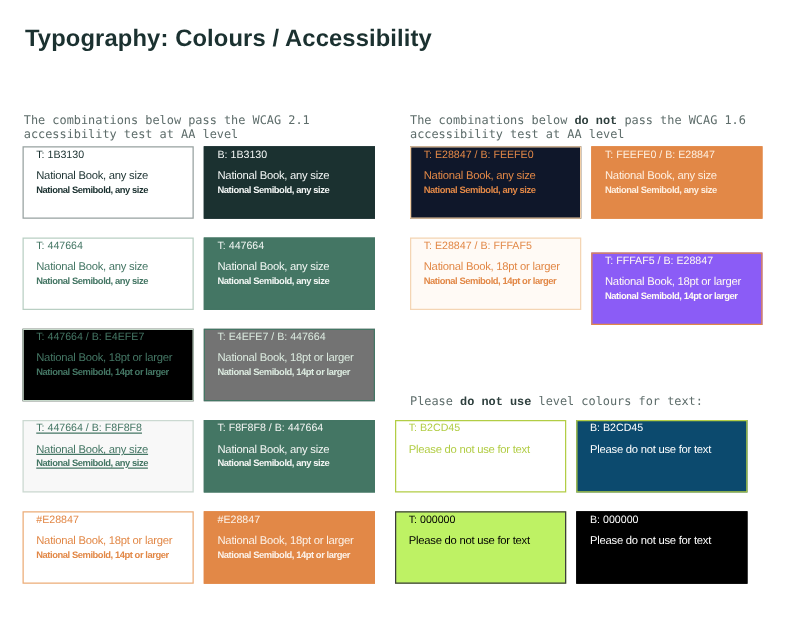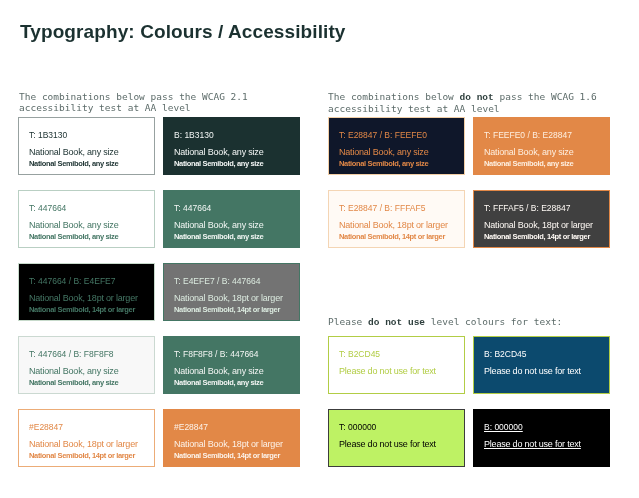--- a/index.html
+++ b/index.html
@@ -19,24 +19,24 @@
   .intro .b{font-weight:bold;color:#2E3F3D;font-family:Liberation Mono, monospace;}
   #intro-pass{left:19px;top:81px;width:262px;}
   #intro-fail{left:328px;top:81px;width:290px;}
   #intro-notext{left:328px;top:306px;width:290px;}
   .cards{
     position:absolute;display:grid;
     grid-template-columns:137px 137px;gap:15px 8px;
   }
   #cards-pass{left:18px;top:117px;}
   #cards-fail{left:328px;top:117px;}
-  #cards-notext{left:328px;top:336px;}
+  #cards-notext{left:316px;top:336px;}
   .card{
     height:58px;box-sizing:border-box;border:1px solid transparent;
-    padding:12px 10px;overflow:hidden;
+    padding:0 10px;overflow:hidden;
   }
   .card-label{font-size:8.5px;margin-bottom:7px;white-space:nowrap;}
   .card-usage{font-size:9px;letter-spacing:-0.2px;white-space:nowrap;margin-bottom:2px;}
   .card-usage-bold{font-size:7.5px;font-weight:bold;letter-spacing:-0.35px;white-space:nowrap;}
 </style>
 </head>
 <body>
 
 <div class="page-title">Typography: Colours / Accessibility</div>
 
@@ -70,21 +70,21 @@
   <div class="card" style="background-color: #000000; color: rgb(68, 118, 100); border-color: rgb(199, 218, 203);">
     <div class="card-label">T: 447664 / B: E4EFE7</div>
     <div class="card-usage">National Book, 18pt or larger</div>
     <div class="card-usage-bold">National Semibold, 14pt or larger</div>
   </div>
   <div class="card" style="background-color: #737373; color: rgb(220, 235, 224); border-color: rgb(68, 118, 100);">
     <div class="card-label">T: E4EFE7 / B: 447664</div>
     <div class="card-usage">National Book, 18pt or larger</div>
     <div class="card-usage-bold">National Semibold, 14pt or larger</div>
   </div>
-  <div class="card" style="background-color: rgb(248, 248, 248); color: rgb(68, 118, 100); border-color: rgb(203, 217, 209);">
+  <div class="card" style="background-color: rgb(248, 248, 248); color: rgb(68, 118, 100); border-color: rgb(203, 217, 209); text-decoration: underline;">
     <div class="card-label">T: 447664 / B: F8F8F8</div>
     <div class="card-usage">National Book, any size</div>
     <div class="card-usage-bold">National Semibold, any size</div>
   </div>
   <div class="card" style="background-color: rgb(68, 118, 100); color: rgb(244, 246, 244); border-color: rgb(68, 118, 100);">
     <div class="card-label">T: F8F8F8 / B: 447664</div>
     <div class="card-usage">National Book, any size</div>
     <div class="card-usage-bold">National Semibold, any size</div>
   </div>
   <div class="card" style="background-color: rgb(255, 255, 255); color: rgb(226, 136, 71); border-color: rgb(236, 172, 119);">
@@ -108,37 +108,37 @@
   <div class="card" style="background-color: rgb(226, 136, 71); color: rgb(254, 239, 224); border-color: rgb(226, 136, 71);">
     <div class="card-label">T: FEEFE0 / B: E28847</div>
     <div class="card-usage">National Book, any size</div>
     <div class="card-usage-bold">National Semibold, any size</div>
   </div>
   <div class="card" style="background-color: rgb(255, 250, 245); color: rgb(226, 136, 71); border-color: rgb(244, 213, 180);">
     <div class="card-label">T: E28847 / B: FFFAF5</div>
     <div class="card-usage">National Book, 18pt or larger</div>
     <div class="card-usage-bold">National Semibold, 14pt or larger</div>
   </div>
-  <div class="card" style="background-color: #404040; color: rgb(255, 250, 245); border-color: rgb(226, 136, 71);">
+  <div class="card" style="background-color: #8b5cf6; color: rgb(255, 250, 245); border-color: rgb(226, 136, 71); margin-top: 12px;">
     <div class="card-label">T: FFFAF5 / B: E28847</div>
     <div class="card-usage">National Book, 18pt or larger</div>
     <div class="card-usage-bold">National Semibold, 14pt or larger</div>
   </div>
 </div>
 
 <div class="cards" id="cards-notext">
   <div class="card" style="background-color: rgb(255, 255, 255); color: rgb(178, 205, 69); border-color: rgb(178, 205, 69);">
     <div class="card-label">T: B2CD45</div>
     <div class="card-usage">Please do not use for text</div>
   </div>
   <div class="card" style="background-color: #0c4a6e; color: rgb(255, 255, 255); border-color: rgb(178, 205, 69);">
     <div class="card-label">B: B2CD45</div>
     <div class="card-usage">Please do not use for text</div>
   </div>
   <div class="card" style="background-color: #bef264; color: rgb(0, 0, 0); border-color: rgb(60, 60, 60);">
     <div class="card-label">T: 000000</div>
     <div class="card-usage">Please do not use for text</div>
   </div>
-  <div class="card" style="background-color: rgb(0, 0, 0); color: rgb(255, 255, 255); border-color: rgb(0, 0, 0); text-decoration: underline;">
+  <div class="card" style="background-color: rgb(0, 0, 0); color: rgb(255, 255, 255); border-color: rgb(0, 0, 0);">
     <div class="card-label">B: 000000</div>
     <div class="card-usage">Please do not use for text</div>
   </div>
 </div>
 
 </body></html>

